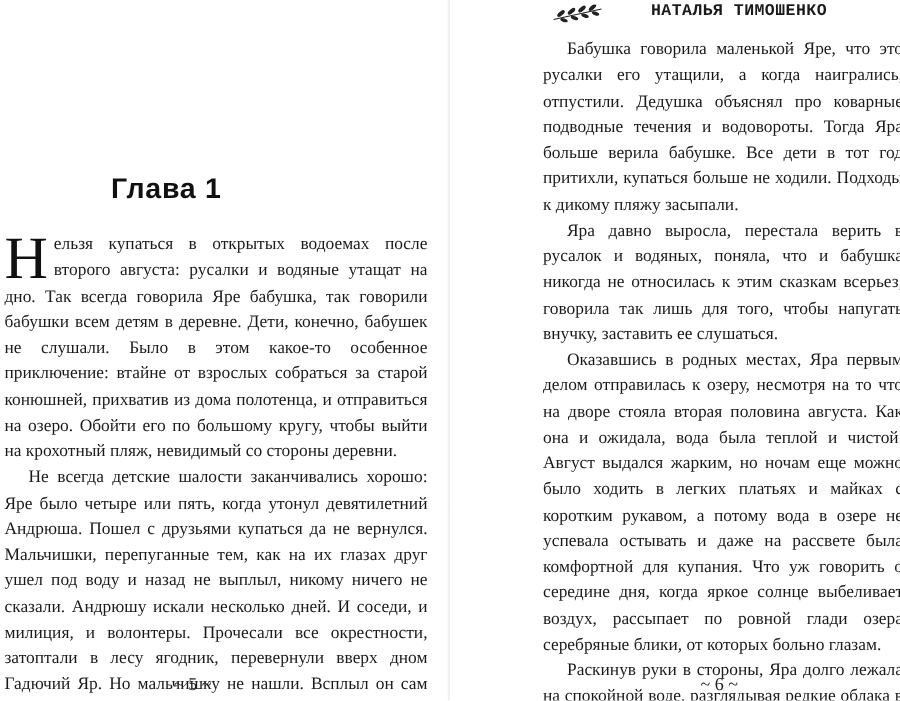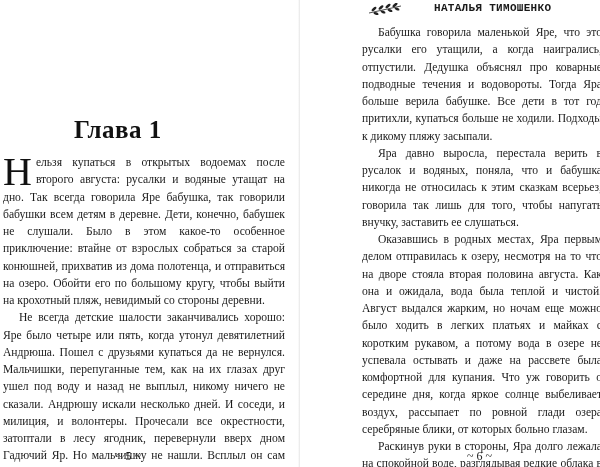--- a/index.html
+++ b/index.html
@@ -17,22 +17,22 @@
     .page-left { left: 0; width: 299px; }
     .page-right { left: 300px; width: 300px; }
     .gutter {
       position: absolute; left: 298px; top: 0; width: 3px; height: 467px;
       background: linear-gradient(to right, #ffffff, #ececec 50%, #ffffff);
     }
 
     
     .chapter-title {
       position: absolute; left: 74px; top: 116px;
-      font-family: Liberation Serif, serif;
-      font-size: 25px; font-weight: bold; letter-spacing: 0.5px;
+      font-family: Liberation Sans, sans-serif;
+      font-size: 19px; font-weight: bold; letter-spacing: 0.5px;
       color: #111;
     }
     .body-text {
       position: absolute;
       font-family: "Liberation Serif", serif;
       font-size: 11.6px;
       line-height: 17.25px;
       text-align: justify;
       hyphens: manual;
     }

